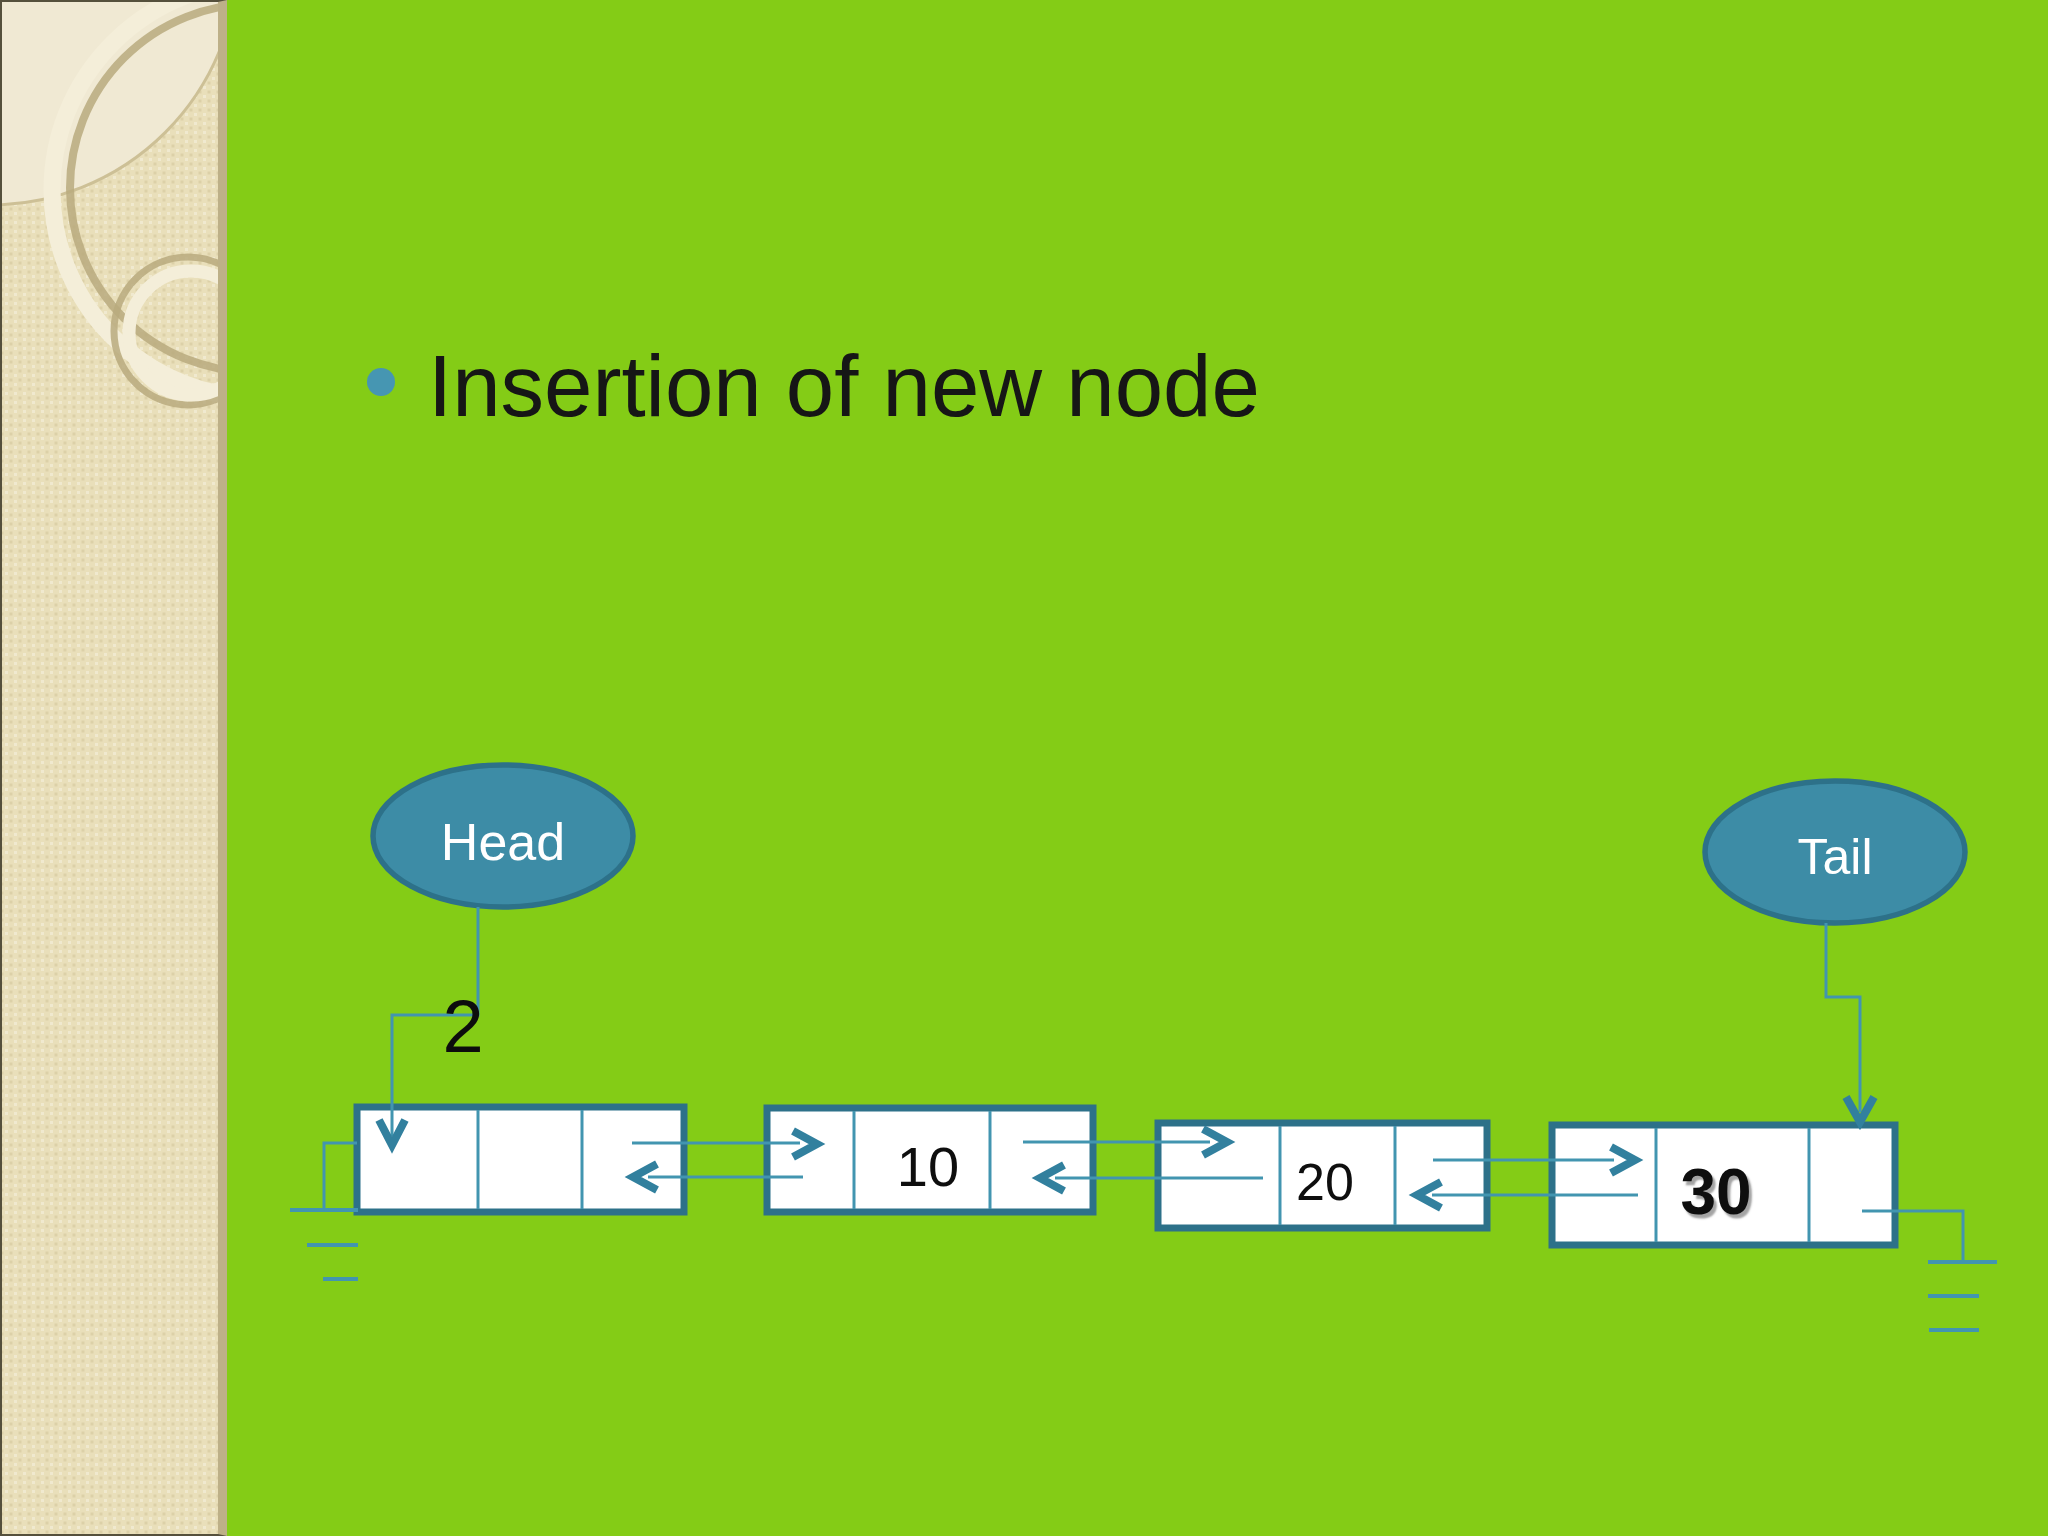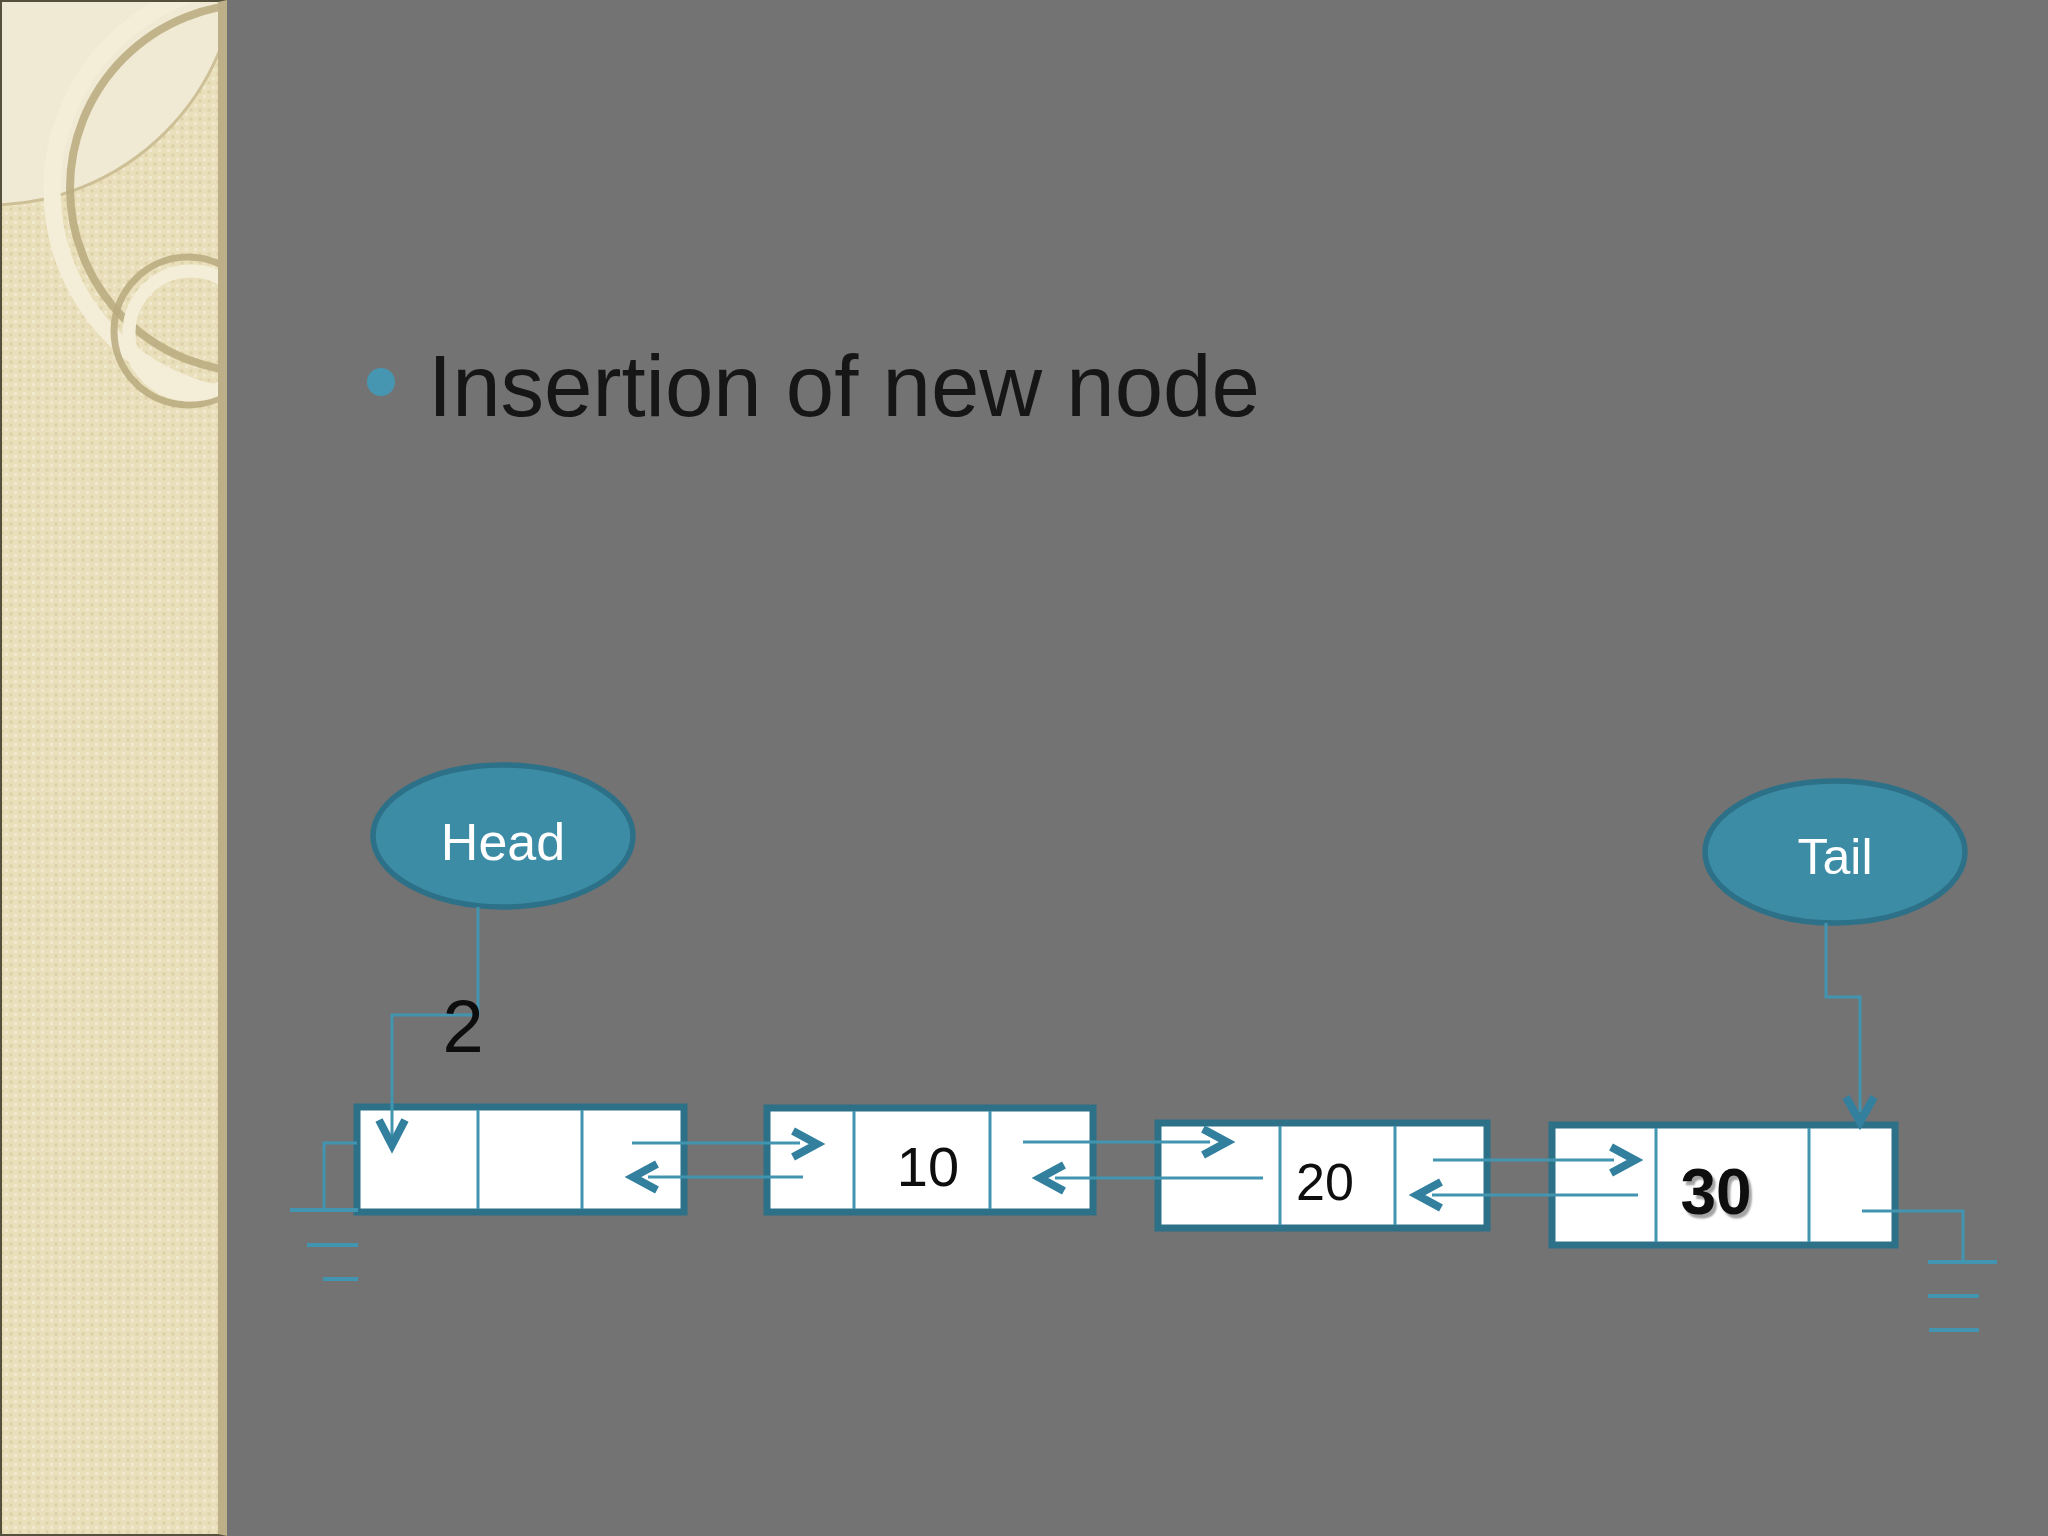--- a/index.html
+++ b/index.html
@@ -4,21 +4,21 @@
 <style>
   html,body{margin:0;padding:0;}
   body{
     width:2048px;height:1536px;
     font-family:"Liberation Sans",sans-serif;
     background:#ffffff;
     overflow:hidden;
   }
   .slide{
     position:relative;width:2048px;height:1536px;
-    background:#737373;
+    background:#84cc16;
   }
   
   .sidebar{
     position:absolute;left:0;top:0;width:227px;height:1536px;
     box-sizing:border-box;
     background-color:#e9dfba;
     background-image:
       radial-gradient(circle, rgba(255,255,255,0.30) 1.5px, transparent 2px),
       radial-gradient(circle, rgba(186,171,122,0.28) 1.5px, transparent 2px);
     background-size:9px 9px, 9px 9px;

